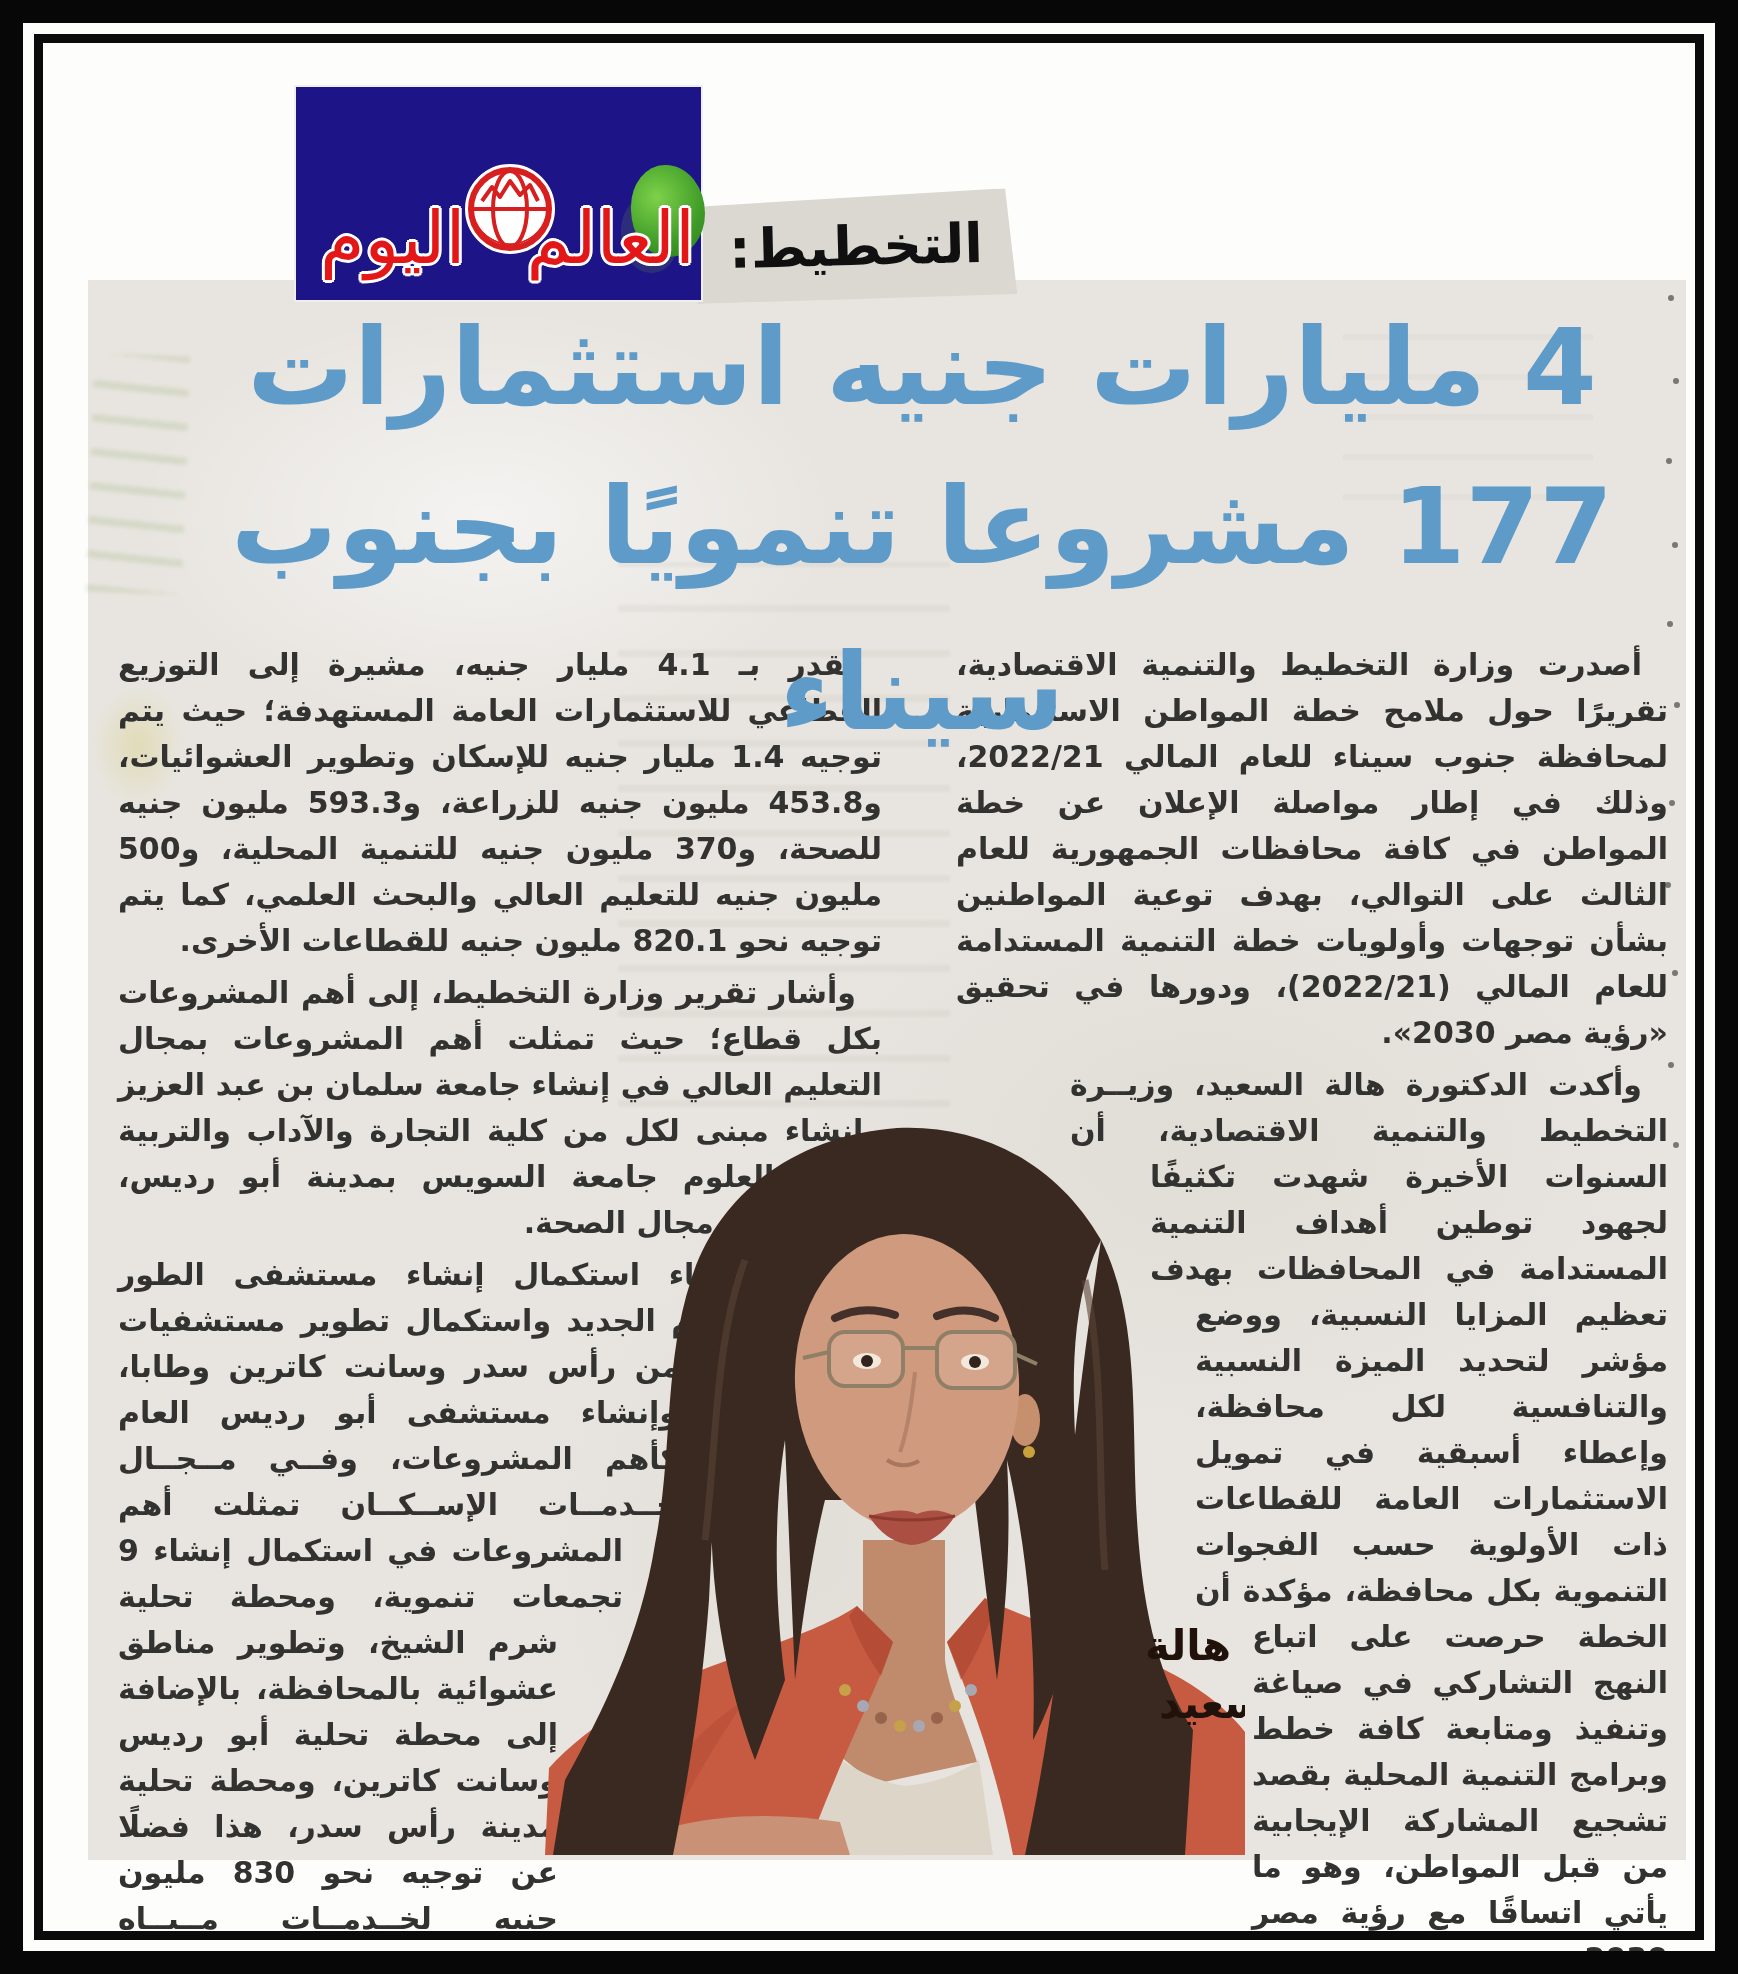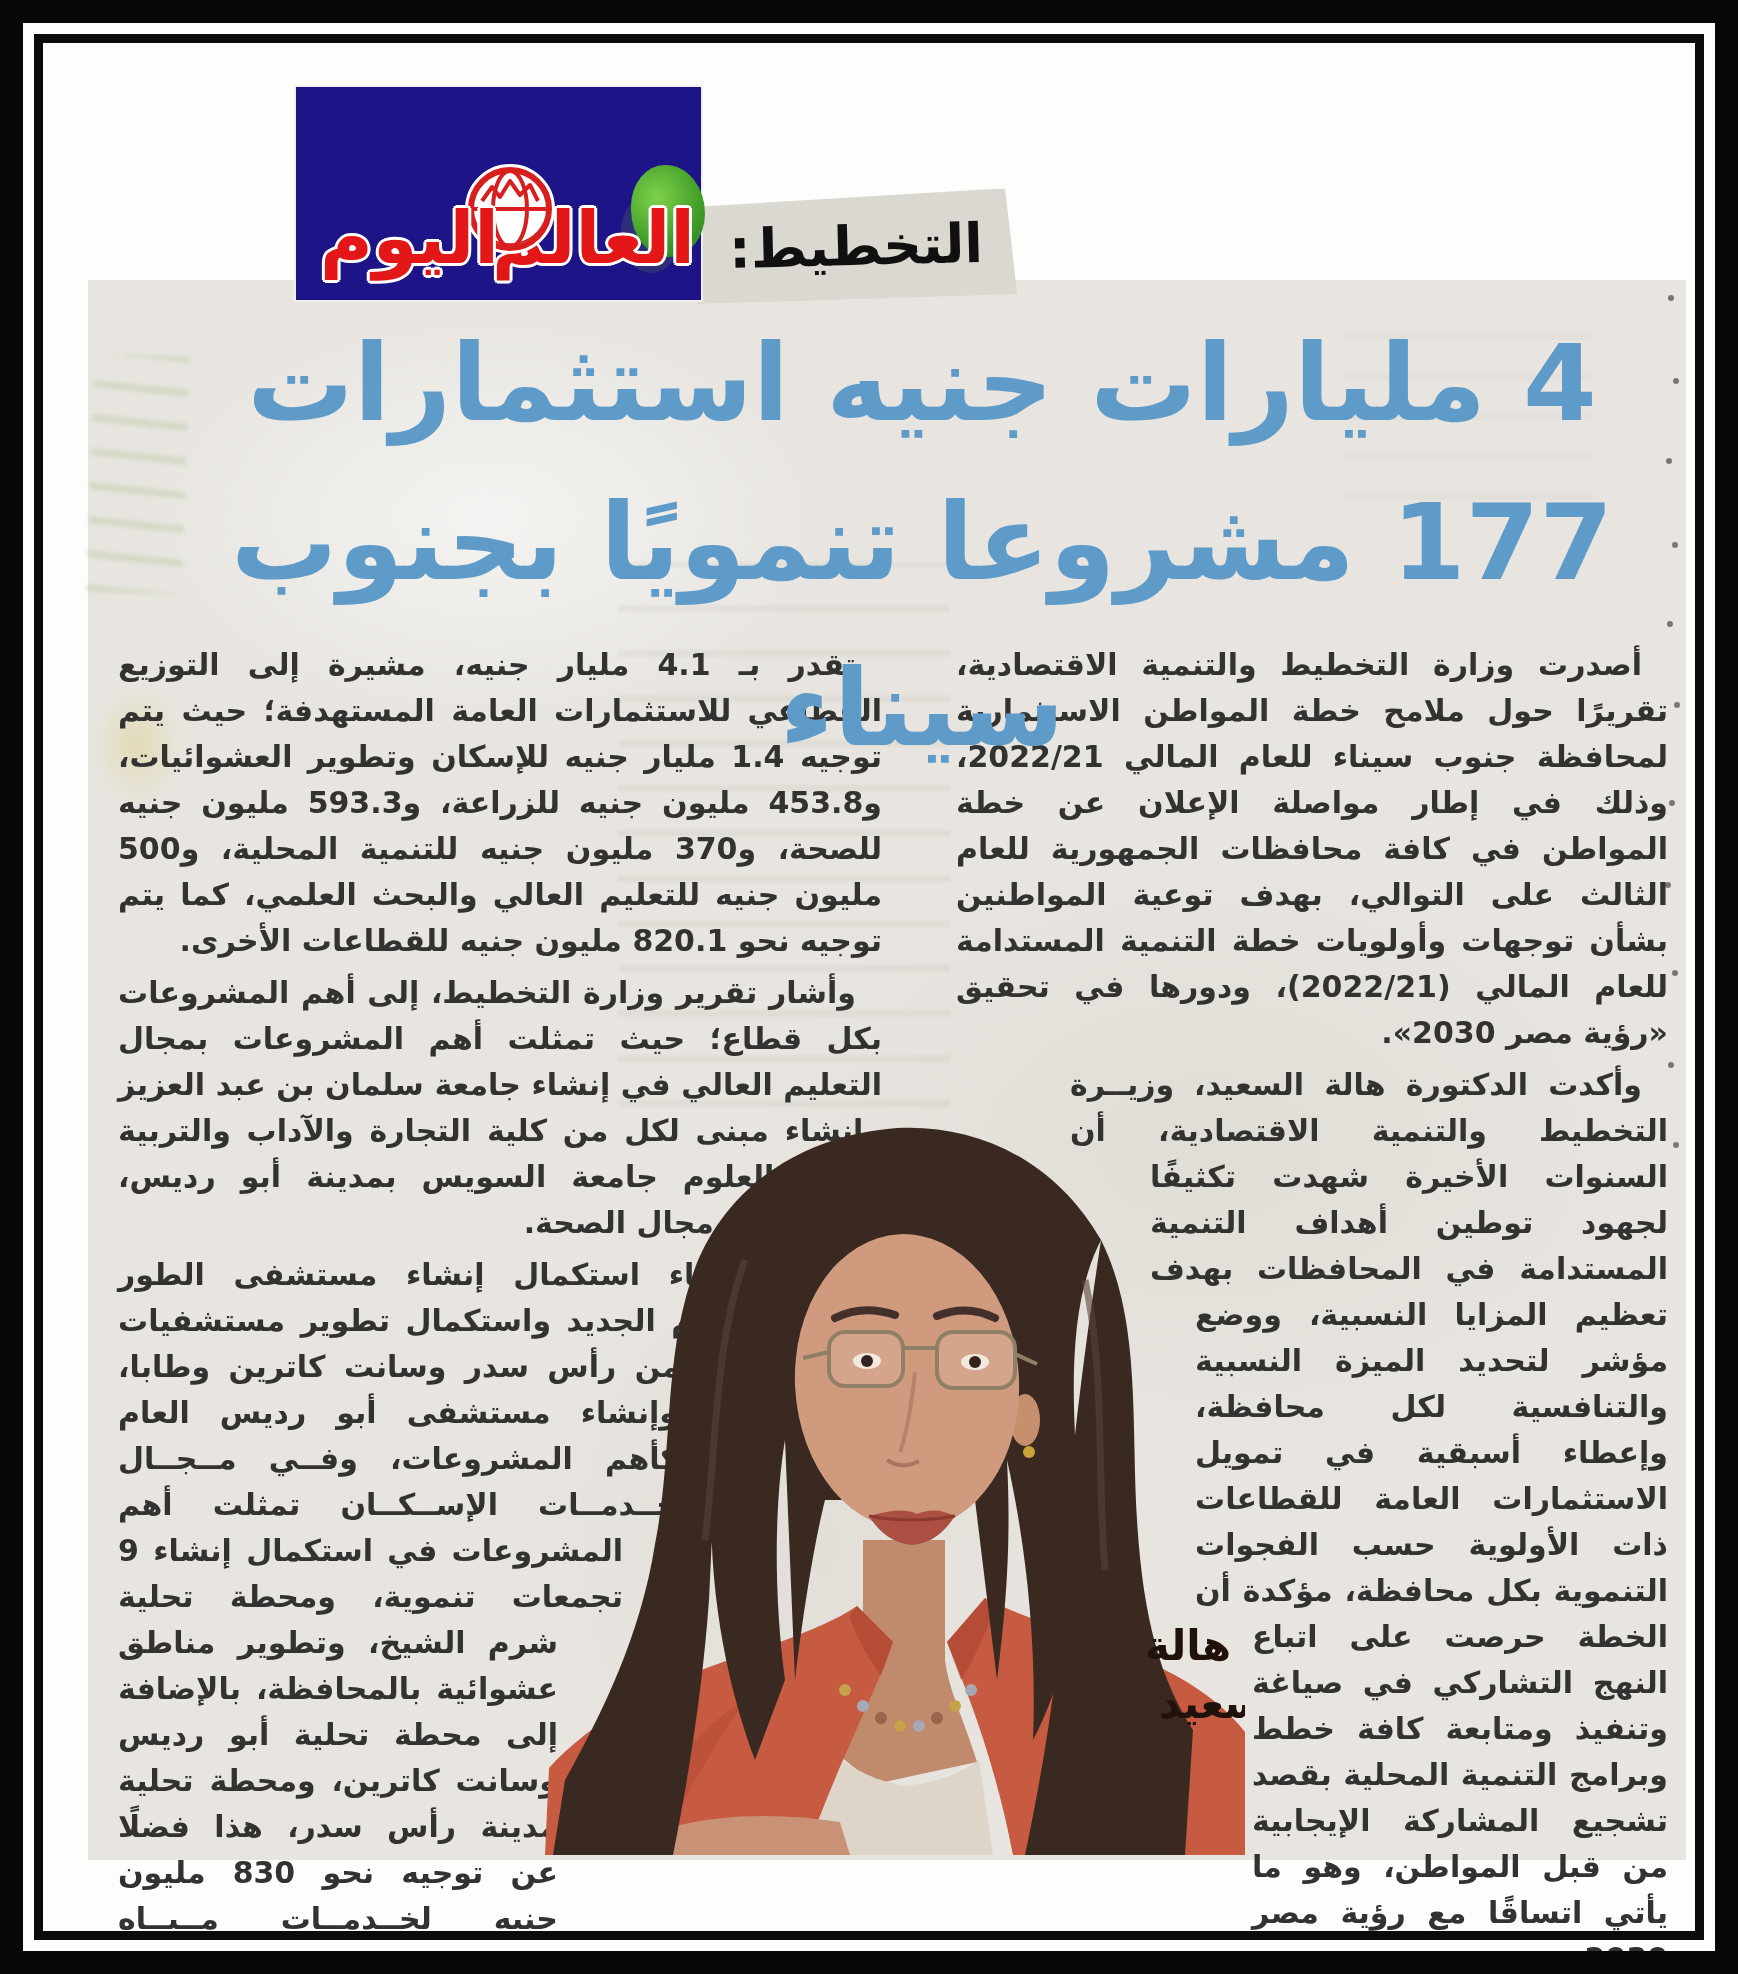--- a/index.html
+++ b/index.html
@@ -7,37 +7,37 @@
           font-family:"DejaVu Sans",sans-serif;}
   
   .frame-outer{position:absolute;inset:0;border:23px solid #070707;z-index:60;pointer-events:none;}
   .frame-inner{position:absolute;inset:34px;border:9px solid #0b0b0b;z-index:60;pointer-events:none;}
   
   .masthead{position:absolute;left:296px;top:87px;width:405px;height:213px;background:#1c1487;z-index:8;
             box-shadow:0 0 0 2px #efefef;}
   .green-blob{position:absolute;right:-4px;top:78px;width:74px;height:92px;border-radius:46% 54% 48% 52%;
               background:radial-gradient(circle at 35% 35%, #7ed24a, #3f9c28 60%, #2c7a1d);
               box-shadow:-18px 24px 0 -8px #55606055;}
-  .logo-word{position:absolute;bottom:26px;color:#e31717;font-weight:bold;font-size:72px;line-height:72px;
+  .logo-word{position:absolute;bottom:26px;color:#e31717;font-weight:normal;font-size:72px;line-height:72px;
              text-shadow:3px 0 0 #fff,-3px 0 0 #fff,0 3px 0 #fff,0 -3px 0 #fff,2px 2px 0 #fff,-2px -2px 0 #fff,2px -2px 0 #fff,-2px 2px 0 #fff;}
   .logo-word.w-right{right:6px;}
   .logo-word.w-left{left:24px;}
   .globe{position:absolute;left:168px;top:76px;width:92px;height:92px;}
   
   .newsprint{position:absolute;left:88px;top:280px;width:1598px;height:1580px;z-index:2;overflow:visible;
      background:
        radial-gradient(ellipse 500px 300px at 25% 15%, rgba(255,255,255,.55), rgba(255,255,255,0) 70%),
        radial-gradient(ellipse 600px 400px at 70% 55%, rgba(185,180,168,.16), rgba(185,180,168,0) 75%),
        radial-gradient(ellipse 400px 500px at 45% 80%, rgba(200,195,185,.20), rgba(200,195,185,0) 70%),
        #e8e5e0;}
   .kicker{position:absolute;left:608px;top:-88px;width:320px;height:108px;background:#dbd7d1;
           transform:rotate(-1.4deg);clip-path:polygon(1% 10%,97% 0%,100% 98%,0% 100%);
           display:flex;align-items:center;justify-content:center;z-index:4;}
   .kicker span{font-size:54px;font-weight:bold;color:#101010;}
-  .headline{position:absolute;left:140px;right:70px;top:28px;margin:0;text-align:center;z-index:3;
+  .headline{position:absolute;left:140px;right:70px;top:12px;margin:0;text-align:center;z-index:3;
             color:#5f9bc8;font-weight:bold;}
   .headline .hl1{display:block;font-size:106px;line-height:152px;letter-spacing:-1px;}
   .headline .hl2{display:block;font-size:106px;line-height:166px;letter-spacing:-1px;}
   
   .article{position:absolute;left:24px;top:356px;width:1562px;z-index:2;display:flex;gap:62px;direction:rtl;}
   .col{color:#323230;font-size:30px;line-height:46px;font-weight:600;text-align:justify;}
   .col p{margin:6px;text-indent:26px;}
   .col-first{width:724px;flex:0 0 724px;}
   .col-second{flex:1;}
   .fl{float:left;clear:left;}

